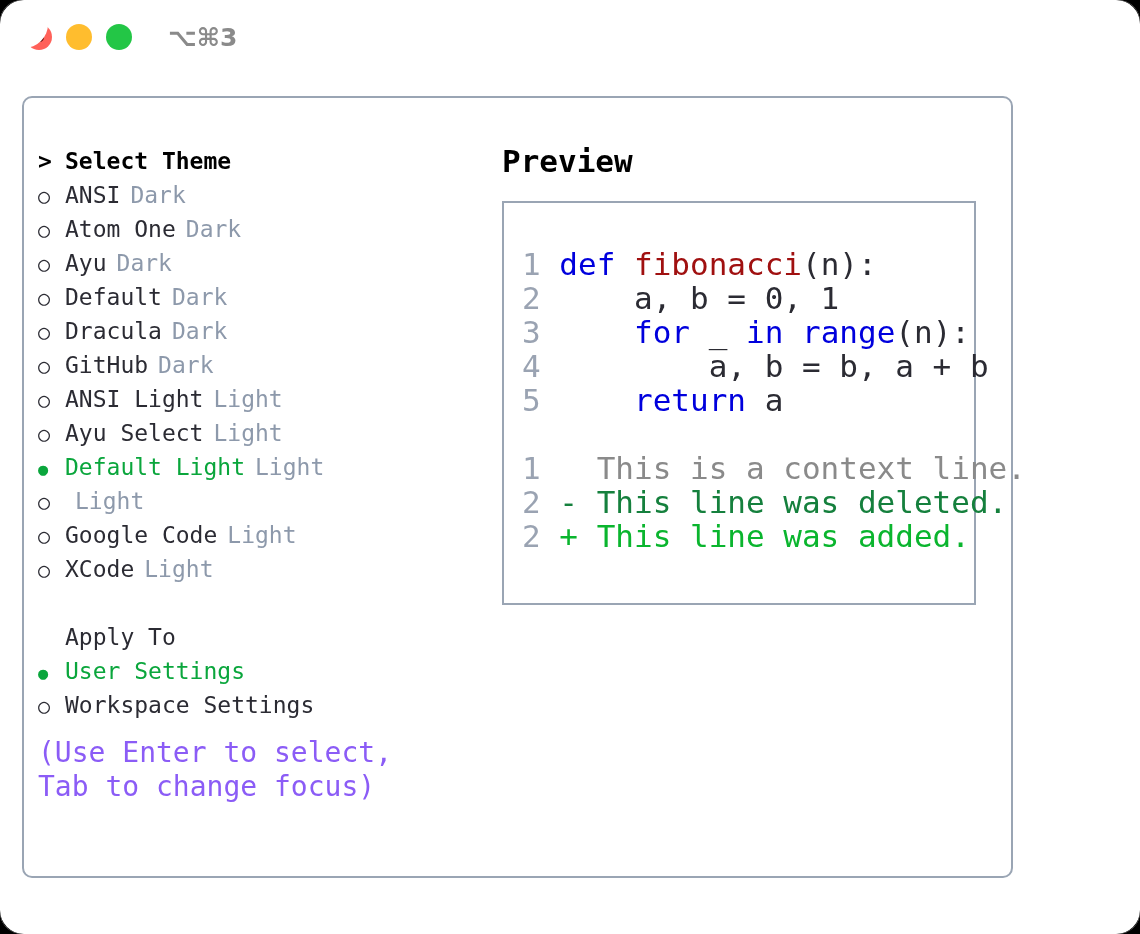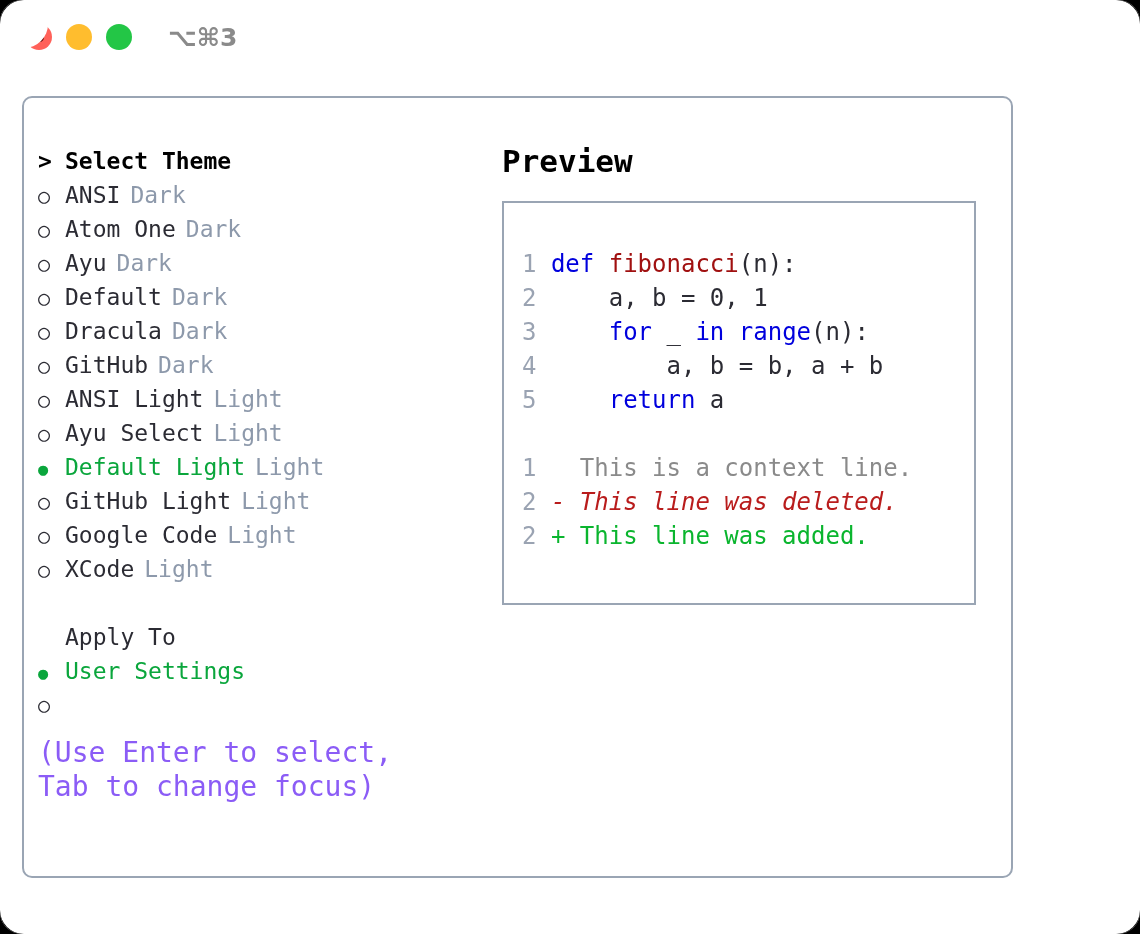--- a/index.html
+++ b/index.html
@@ -147,34 +147,34 @@
   .code-box {
     margin-top: 23px;
     width: 474px;
     height: 404px;
     border: 2px solid #9aa5b4;
     background: #ffffff;
     box-sizing: border-box;
     padding: 44px 0 0 18px;
   }
   .code-line {
-    font-size: 24px;
+    font-size: 31px;
     line-height: 34px;
     height: 34px;
     white-space: pre;
     color: #2b2b33;
   }
   .ln {
     color: #9aa3b2;
   }
   .kw   { color: #0000dd; }
   .fn   { color: #a01010; }
   .plain{ color: #2b2b33; }
   .ctx  { color: #8a8a8a; text-align: right; }
-  .del  { color: #b91c1c; font-style: italic; }
+  .del  { color: #15803d; }
   .add  { color: #0ab52e; }
   .gap  { height: 34px; }
 
   
   .corner {
     position: absolute;
     width: 24px;
     height: 24px;
     background: #000;
     pointer-events: none;
@@ -216,29 +216,29 @@
           <div class="line"><span class="marker caret">&gt;</span><span class="label header">Select Theme</span></div>
           <div class="line"><span class="marker ">○</span><span class="label ">ANSI</span><span class="cat">Dark</span></div>
           <div class="line"><span class="marker ">○</span><span class="label ">Atom One</span><span class="cat">Dark</span></div>
           <div class="line"><span class="marker ">○</span><span class="label ">Ayu</span><span class="cat">Dark</span></div>
           <div class="line"><span class="marker ">○</span><span class="label ">Default</span><span class="cat">Dark</span></div>
           <div class="line"><span class="marker ">○</span><span class="label ">Dracula</span><span class="cat">Dark</span></div>
           <div class="line"><span class="marker ">○</span><span class="label ">GitHub</span><span class="cat">Dark</span></div>
           <div class="line"><span class="marker ">○</span><span class="label ">ANSI Light</span><span class="cat">Light</span></div>
           <div class="line"><span class="marker ">○</span><span class="label ">Ayu Select</span><span class="cat">Light</span></div>
           <div class="line"><span class="marker filled">●</span><span class="label sel">Default Light</span><span class="cat">Light</span></div>
-          <div class="line"><span class="marker ">○</span><span class="label ">GitHub Light</span><span class="cat">Light</span></div>
+          <div class="line"><span class="marker ">○</span><span class="cat">Light</span></div>
           <div class="line"><span class="marker ">○</span><span class="label ">Google Code</span><span class="cat">Light</span></div>
           <div class="line"><span class="marker ">○</span><span class="label ">XCode</span><span class="cat">Light</span></div>
         </div>
       <div class="spacer"></div>
       <div id="apply-list">
           <div class="line"><span class="marker blank"></span><span class="label ">Apply To</span></div>
           <div class="line"><span class="marker filled">●</span><span class="label sel">User Settings</span></div>
-          <div class="line"><span class="marker ">○</span></div>
+          <div class="line"><span class="marker ">○</span><span class="label ">Workspace Settings</span></div>
         </div>
       <div class="hint">(Use Enter to select, Tab to change focus)</div>
     </div>
 
     <div class="right-col">
       <div class="preview-title">Preview</div>
       <div class="code-box">
         <div id="code-lines">
             <div class="code-line"><span class="ln">1 </span><span class="kw">def </span><span class="fn">fibonacci</span><span class="plain">(n):</span></div>
             <div class="code-line"><span class="ln">2 </span><span class="plain">    a, b = 0, 1</span></div>

